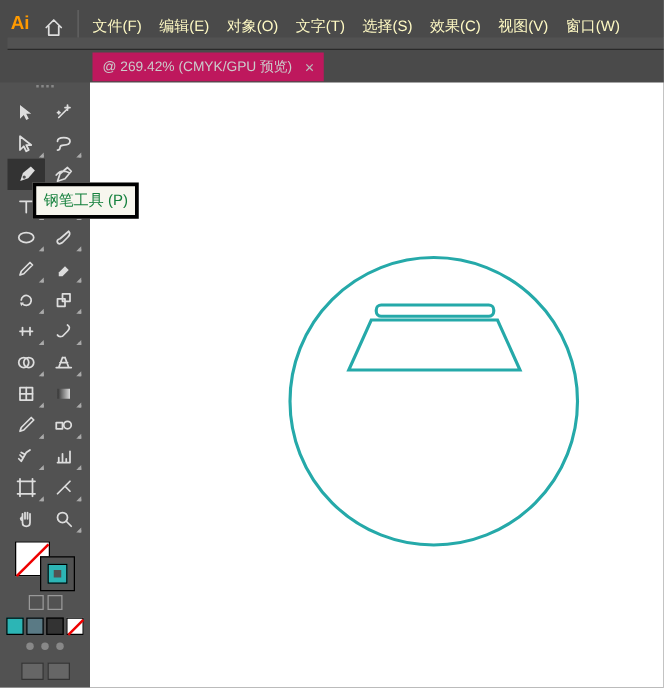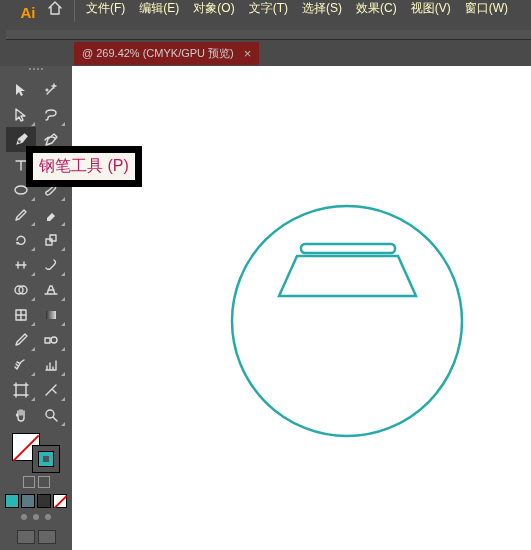--- a/index.html
+++ b/index.html
@@ -1,30 +1,30 @@
 <!DOCTYPE html>
 <html><head>
 <meta charset="utf-8">
 <style>
   * { margin: 0; padding: 0; box-sizing: border-box; }
   body { font-family: "Microsoft YaHei", sans-serif; font-size: 12px; background: #4a4a4a; width: 531px; height: 550px; overflow: hidden; }
 
   
-  .menu-bar { height: 30px; background: #4a4a4a; display: flex; align-items: flex-start; padding-left: 16px; color: #ddd; }
+  .menu-bar { height: 30px; background: #4a4a4a; display: flex; align-items: flex-end; padding-left: 4px; color: #ddd; }
   .app-logo { width: 24px; height: 24px; display: flex; align-items: center; justify-content: center; font-weight: bold; color: #ff9a00; font-size: 15px; }
   .home-icon { width: 30px; display: flex; justify-content: center; color: #ddd; }
   .menu-divider-v { width: 1px; height: 22px; background: #666; margin: 0 4px; }
   .menu-item { padding: 0 7px; color: #fef9c3; cursor: pointer; }
 
   
   .ruler-strip { height: 10px; background: #525252; border-bottom: 1px solid #2a2a2a; margin-left: 6px; }
 
   
   .tab-bar { height: 26px; background: #4a4a4a; display: flex; align-items: center; padding-left: 74px; }
-  .doc-tab { background: #7f1d1d; color: #ccc; font-size: 11px; padding: 4px 8px; display: flex; align-items: center; gap: 10px; }
+  .doc-tab { background: #be185d; color: #ccc; font-size: 11px; padding: 4px 8px; display: flex; align-items: center; gap: 10px; }
   .tab-close { color: #bbb; cursor: pointer; font-size: 13px; line-height: 1; }
 
   
   .main-row { display: flex; height: calc(550px - 30px - 10px - 26px); }
 
   
   .toolbox-wrap { width: 72px; background: #525252; padding-top: 2px; display: flex; flex-direction: column; align-items: center; }
   .tool-grip { width: 30px; height: 6px; display:flex; justify-content:center; gap:2px; margin-bottom:3px;}
   .tool-grip span{ width:2px;height:2px;background:#888;}
   .tool-grid { width: 60px; display: grid; grid-template-columns: 30px 30px; grid-auto-rows: 25px; }
@@ -51,21 +51,21 @@
   .dot { width:6px;height:6px;border-radius:50%;background:#888;}
 
   .mode-row { display:flex; gap:3px; margin-top:10px;}
   .mode { width:18px;height:14px; background:#666; border:1px solid #333;}
 
   
   .canvas-area { flex: 1; background: #fff; position: relative; }
   .artwork { position: absolute; inset: 0; }
 
   
-  .tooltip { position: absolute; left: 26px; top: 146px; background: #f7f6ee; color: #be185d; border: 7px solid #000000; padding: 3px 6px; font-size: 16px; white-space: nowrap; z-index: 10; }
+  .tooltip { position: absolute; left: 26px; top: 146px; background: #f7f6ee; color: #15803d; border: 3px solid #000000; padding: 3px 6px; font-size: 12px; white-space: nowrap; z-index: 10; }
 
   svg .stroke { stroke: #ddd; stroke-width:1.4; fill:none; stroke-linecap:round; stroke-linejoin:round; }
   svg .fill { fill:#ddd; }
 </style>
 </head>
 <body>
 
 <div class="menu-bar">
   <div class="app-logo">Ai</div>
   <div class="home-icon">

